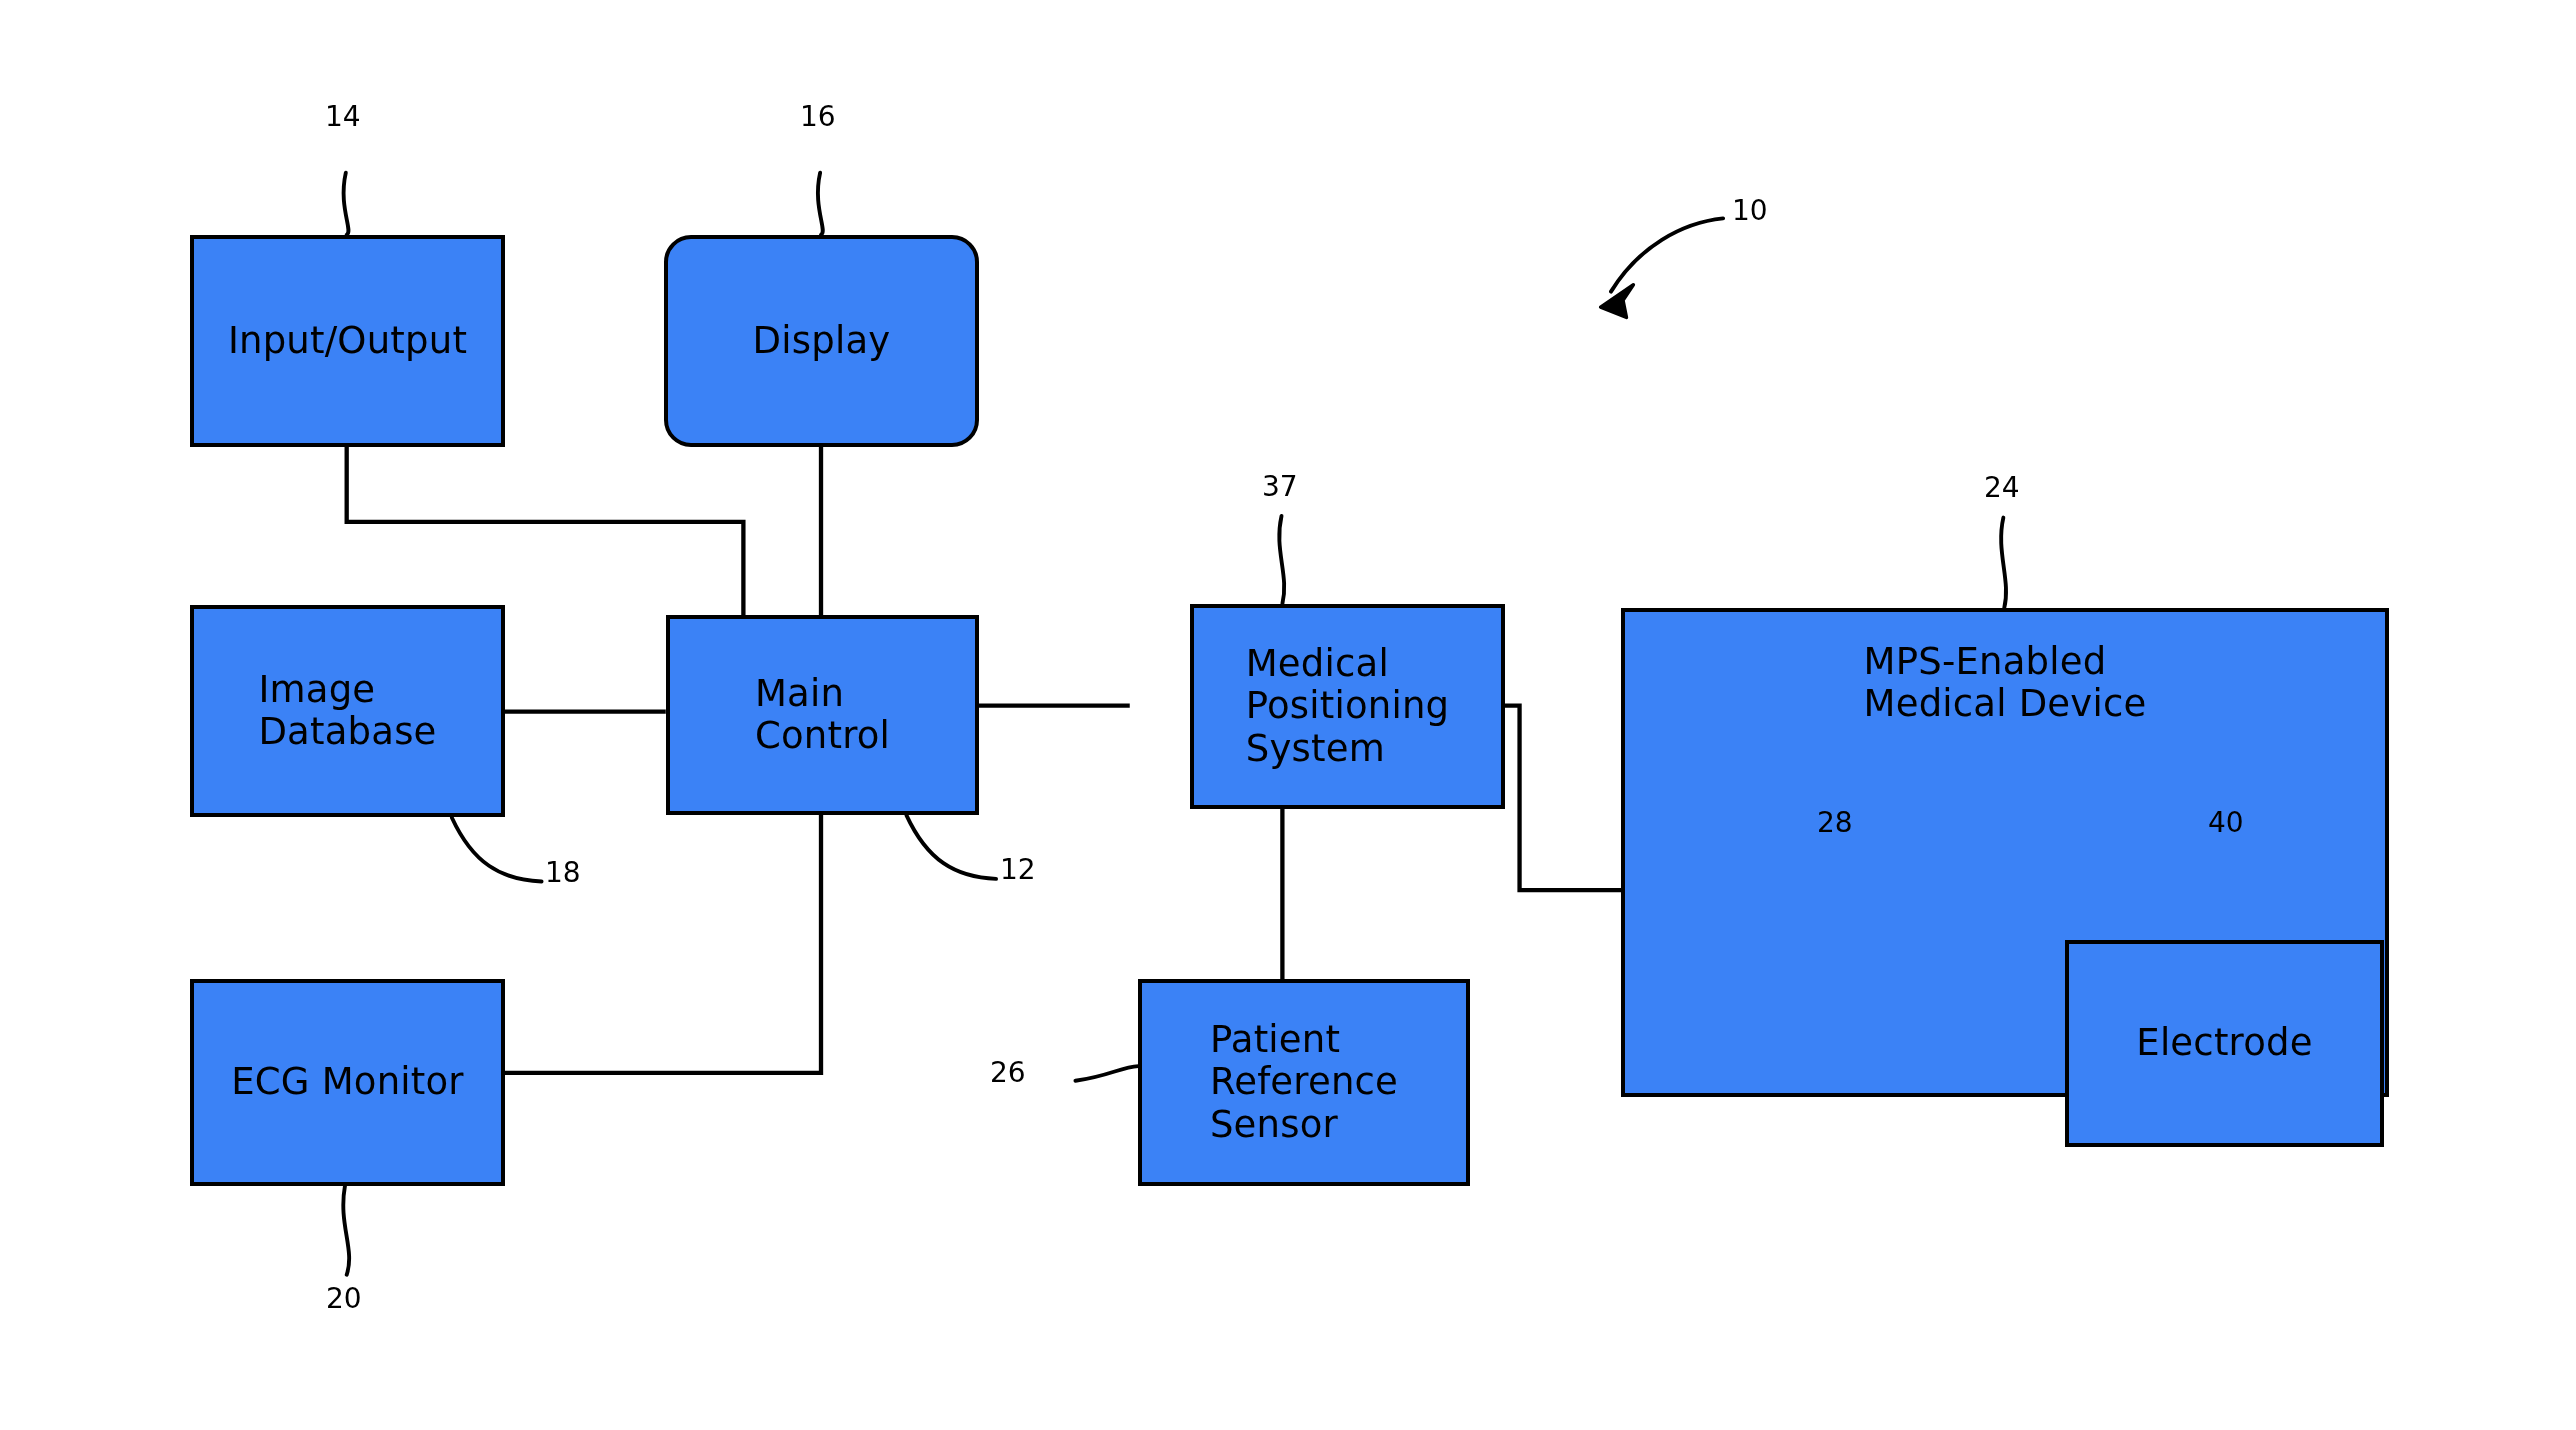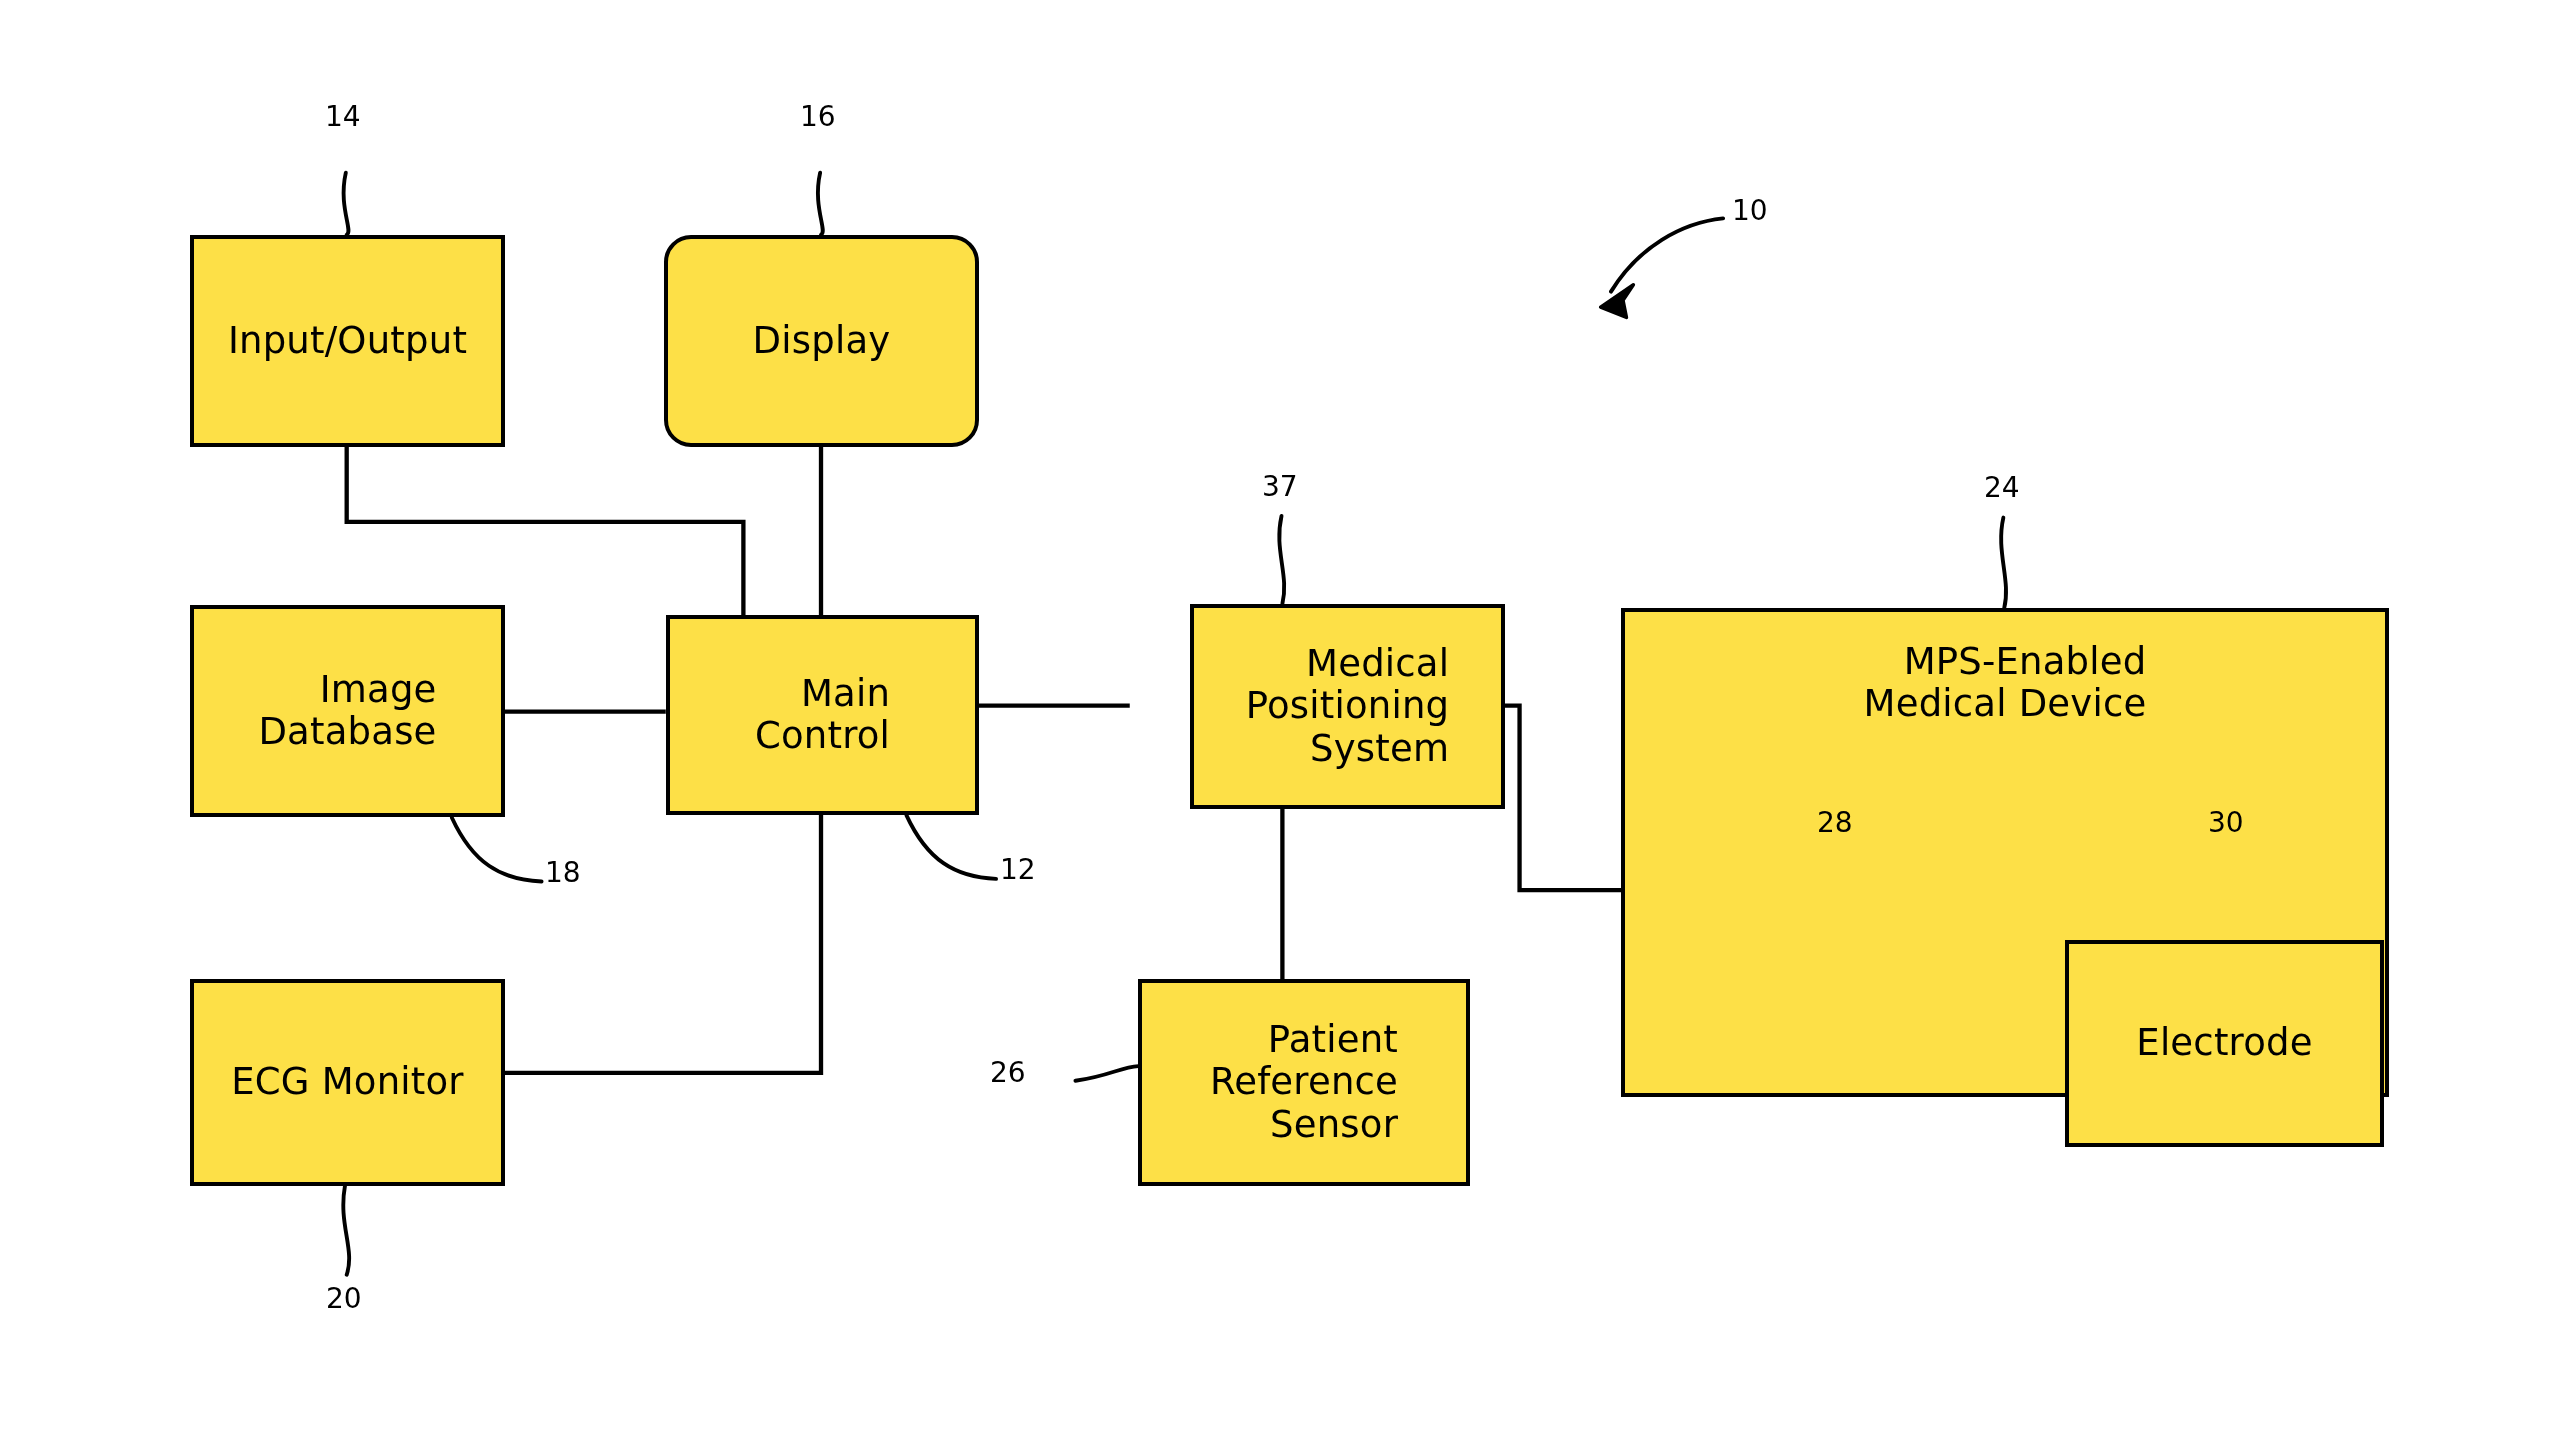--- a/index.html
+++ b/index.html
@@ -26,25 +26,25 @@
     left: 0;
     top: 0;
     width: 2576px;
     height: 1431px;
     pointer-events: none;
   }
   .node {
     position: absolute;
     box-sizing: border-box;
     border: 4.3px solid #000000;
-    background: #fde047;
+    background: #3b82f6;
     display: flex;
     align-items: center;
     justify-content: center;
-    text-align: right;
+    text-align: left;
   }
   .node-label {
     font-size: 37px;
     line-height: 1.14;
     letter-spacing: 0.2px;
     white-space: pre-line;
     color: #000000;
   }
   .container-node {
     align-items: flex-start;
@@ -167,18 +167,18 @@
   <span class="ref" style="left:326px; top:1285px;">20</span>
 
   <span class="ref" style="left:1262px; top:473px;">37</span>
 
   <span class="ref" style="left:990px; top:1059px;">26</span>
 
   <span class="ref" style="left:1984px; top:474px;">24</span>
 
   <span class="ref" style="left:1817px; top:809px;">28</span>
 
-  <span class="ref" style="left:2208px; top:809px;">30</span>
+  <span class="ref" style="left:2208px; top:809px;">40</span>
 
   <span class="ref" style="left:1732px; top:197px;">10</span>
 
 </div>
 
 
 </body></html>

